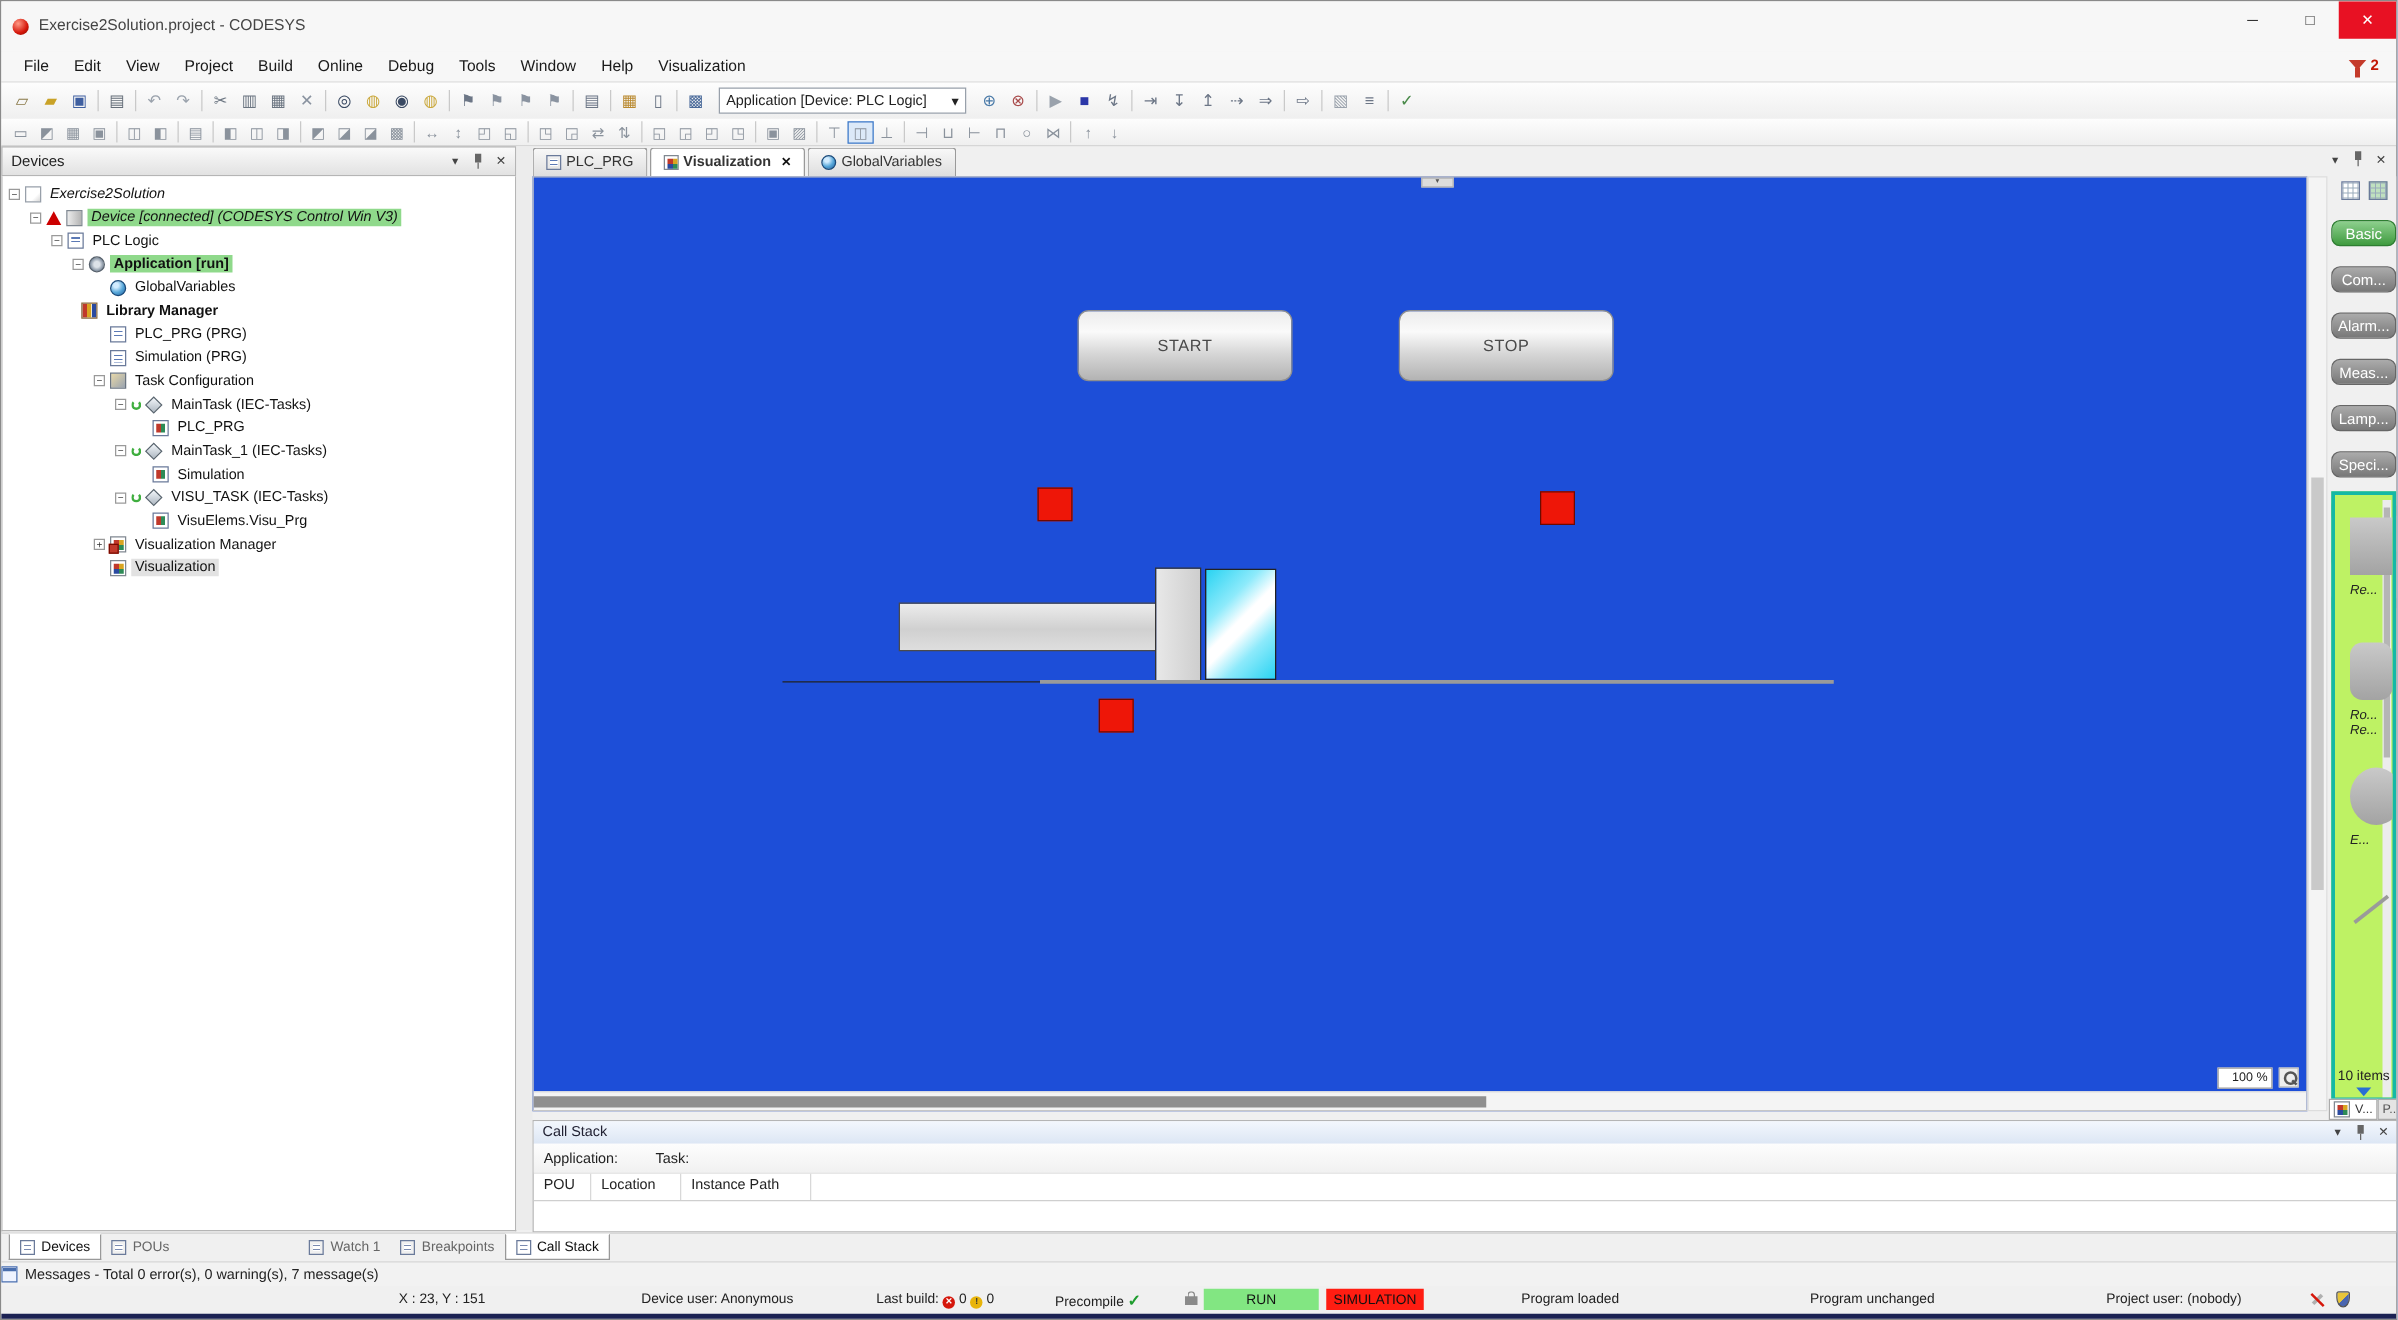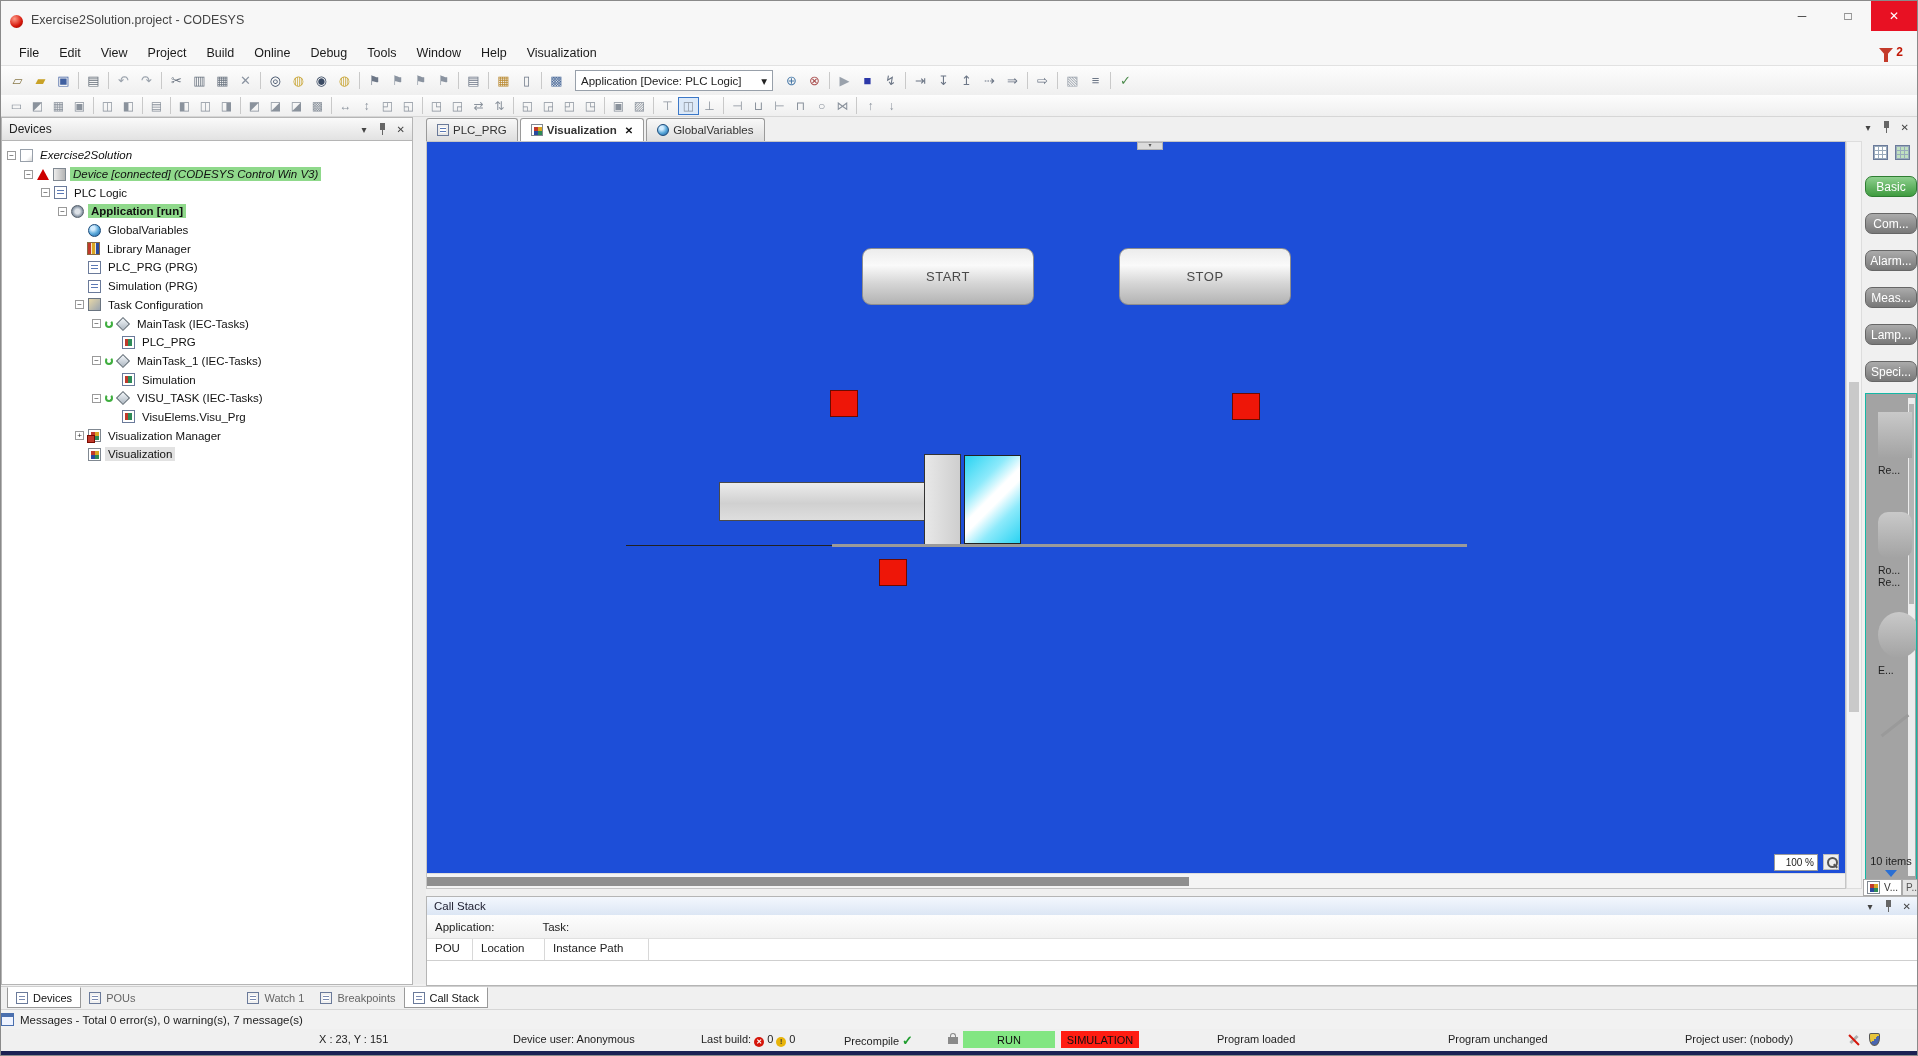--- a/index.html
+++ b/index.html
@@ -146,22 +146,22 @@
   .pal-ico{width:15px;height:15px;border:1px solid #6a7a9a;background:#fff;
     background-image:linear-gradient(#9ab 1px,transparent 1px),linear-gradient(90deg,#9ab 1px,transparent 1px);
     background-size:4px 4px;}
   .pal-ico.g{background-color:#bfe0bf;}
   #cat-list{margin-top:6px;}
   .cat{width:52px;height:21px;margin:16px auto;border-radius:7px;border:1px solid #666;color:#fff;
     font-size:12px;display:flex;align-items:center;justify-content:center;
     background:linear-gradient(#ababab,#787878);white-space:nowrap;overflow:hidden;}
   .cat.active{background:linear-gradient(#8ed08e,#3f9b3f);border-color:#2e7d32;}
   #mini-arrows{display:flex;justify-content:center;gap:6px;color:#999;font-size:7px;margin-top:4px;}
-  #shape-list{position:absolute;left:2px;top:252px;width:52px;height:488px;background:#a3a3a3;
-    border:1px solid #14b8a6;overflow:hidden;}
+  #shape-list{position:absolute;left:2px;top:252px;width:52px;height:488px;background:#bef264;
+    border:3px solid #14b8a6;overflow:hidden;font-style:italic;}
   #shape-scroll{position:absolute;right:1px;top:4px;width:7px;height:478px;background:#ececec;}
   #shape-scroll-thumb{position:absolute;left:1px;top:6px;width:5px;height:200px;background:#b5b5b5;}
   .shape-item{position:absolute;left:12px;}
   .sh-rect{top:18px;width:34px;height:46px;background:linear-gradient(#c9c9c9,#a3a3a3);}
   .sh-round{top:118px;width:34px;height:46px;border-radius:10px;background:linear-gradient(#c9c9c9,#a3a3a3);}
   .sh-ellipse{top:218px;width:42px;height:46px;border-radius:50%;background:linear-gradient(#c9c9c9,#a3a3a3);}
   .sh-line{top:330px;width:34px;height:3px;background:#9a9a9a;transform:rotate(-38deg);}
   .shape-lbl{position:absolute;left:12px;font-size:10.5px;color:#222;white-space:nowrap;}
   #toolbox-count{position:absolute;left:0;width:56px;top:714px;text-align:center;font-size:11px;color:#222;}
   #toolbox-caret{position:absolute;left:22px;top:729px;width:0;height:0;
@@ -389,21 +389,21 @@
       <div class="trow" style="padding-left: 56px;">
         <span class="exp">−</span>
         <span class="tico gear"></span>
         <span class="lbl hl bd">Application [run]</span>
       </div>
       <div class="trow" style="padding-left: 73px;">
         <span class="exp-spacer"></span>
         <span class="tico globe"></span>
         <span class="lbl">GlobalVariables</span>
       </div>
-      <div class="trow" style="padding-left: 72px;">
+      <div class="trow" style="padding-left: 50px; font-weight: bold;">
         <span class="exp-spacer"></span>
         <span class="tico lib"></span>
         <span class="lbl">Library Manager</span>
       </div>
       <div class="trow" style="padding-left: 73px;">
         <span class="exp-spacer"></span>
         <span class="tico pou"></span>
         <span class="lbl">PLC_PRG (PRG)</span>
       </div>
       <div class="trow" style="padding-left: 73px;">
@@ -555,21 +555,21 @@
     <div id="cs-header">
       <span>Call Stack</span>
       <span class="hdr-icons">
         <span>▾</span>
         <span class="pin-ico"></span>
         <span>✕</span>
       </span>
     </div>
     <div id="cs-fields">
       <span style="margin-left:8px">Application:</span>
-      <span style="margin-left:48px">Task:</span>
+      <span style="margin-left:30px">Task:</span>
     </div>
     <div id="cs-cols">
         <span class="cs-col" style="width: 46px;">POU</span>
         <span class="cs-col" style="width: 72px;">Location</span>
         <span class="cs-col" style="width: 104px;">Instance Path</span>
       </div>
   </div>
 
   <div id="panel-tabs">
     <div id="left-ptabs">

